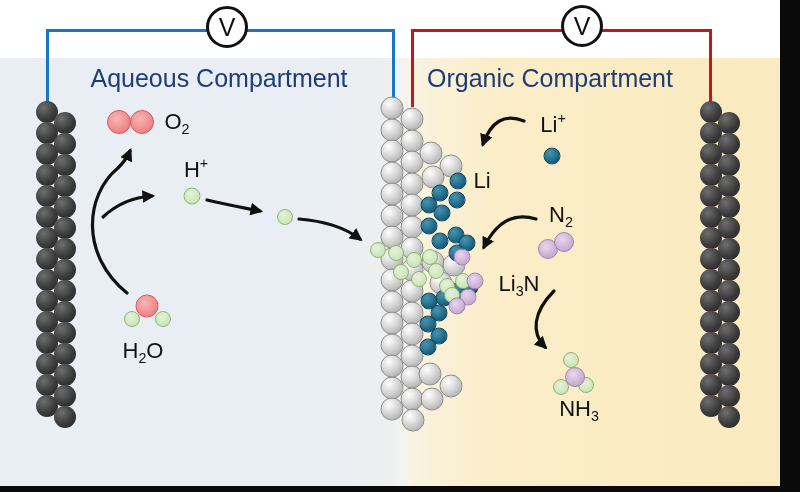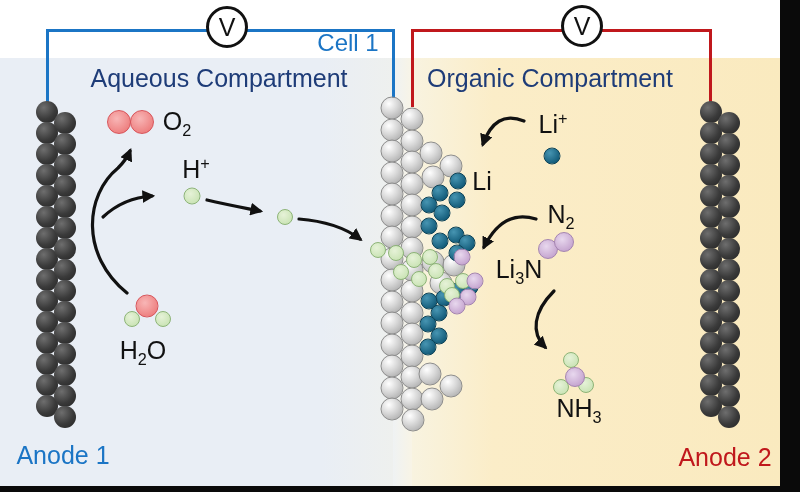--- a/index.html
+++ b/index.html
@@ -35,21 +35,21 @@
   .sp.blue  {background:radial-gradient(circle at 35% 30%,#4795b2,#17607e 70%,#0f4b63 100%);border:1px solid #0d4459;}
   .sp.purple{background:radial-gradient(circle at 40% 35%,#e8d8ee,#c6a6d0 75%);border:1.5px solid #a484b1;}
   .sp.red   {background:radial-gradient(circle at 40% 35%,#f8b6b6,#ef8787 65%,#ea6c6c 100%);border:1.5px solid #d8555b;}
   
   .lbl{position:absolute;transform:translate(-50%,-50%);white-space:nowrap;z-index:6;color:#111;}
   .lbl sub,.lbl sup{font-size:65%;}
   .compartment-lbl{font-size:25px;color:#1e3c78;}
   .cell-lbl{font-size:24px;}
   .cell1-color{color:#1b75c5;}
   .cell2-color{color:#c0181c;}
-  .chem{font-size:25px;}
+  .chem{font-size:22px;}
   .electrode-lbl{font-size:25px;}
   svg.arrows{position:absolute;left:0;top:0;z-index:4;pointer-events:none;}
   .sphere-layer{position:absolute;left:0;top:0;width:100%;height:100%;z-index:2;}
   .mol-layer{position:absolute;left:0;top:0;width:100%;height:100%;z-index:3;}
 </style>
 </head>
 <body>
 
 <div id="canvas">
 
@@ -255,29 +255,26 @@
       <path d="M 127 293 C 80 255, 85 195, 118 168 C 124 162, 127 158, 130 151" marker-end="url(#ah)"></path>
       <path d="M 103 217 C 118 203, 135 197, 152 196" marker-end="url(#ah)"></path>
       <path d="M 207 200 C 228 205, 245 208, 260 211" marker-end="url(#ah)"></path>
       <path d="M 299 219 C 325 221, 344 227, 360 239" marker-end="url(#ah)"></path>
       <path d="M 524 121 C 504 113, 491 122, 483 144" marker-end="url(#ah)"></path>
       <path d="M 536 219 C 511 211, 495 225, 484 247" marker-end="url(#ah)"></path>
       <path d="M 554 291 C 533 312, 531 333, 545 347" marker-end="url(#ah)"></path>
     </g>
   </svg>
 
-  <div class="lbl cell-lbl cell1-color" style="left:348px;top:43px;">Cell 1</div>
   <div class="lbl compartment-lbl" style="left:219px;top:78px;">Aqueous Compartment</div>
   <div class="lbl compartment-lbl" style="left:550px;top:78px;">Organic Compartment</div>
 
   <div class="lbl chem" style="left:177px;top:123px;"><span>O</span><sub>2</sub></div>
   <div class="lbl chem" style="left:196px;top:169px;"><span>H</span><sup>+</sup></div>
   <div class="lbl chem" style="left:143px;top:352px;"><span>H</span><sub>2</sub><span>O</span></div>
   <div class="lbl chem" style="left:553px;top:124px;"><span>Li</span><sup>+</sup></div>
   <div class="lbl chem" style="left:482px;top:181px;"><span>Li</span></div>
   <div class="lbl chem" style="left:561px;top:216px;"><span>N</span><sub>2</sub></div>
-  <div class="lbl chem" style="left:519px;top:271px;"><span>Li</span><sub>3</sub><span>N</span></div>
+  <div class="lbl chem" style="left:519px;top:285px;"><span>Li</span><sub>3</sub><span>N</span></div>
   <div class="lbl chem" style="left:579px;top:410px;"><span>NH</span><sub>3</sub></div>
 
-  <div class="lbl electrode-lbl cell1-color" style="left:63px;top:455px;">Anode 1</div>
-  <div class="lbl electrode-lbl cell2-color" style="left:725px;top:457px;">Anode 2</div>
 
 </div>
 
 </body></html>

